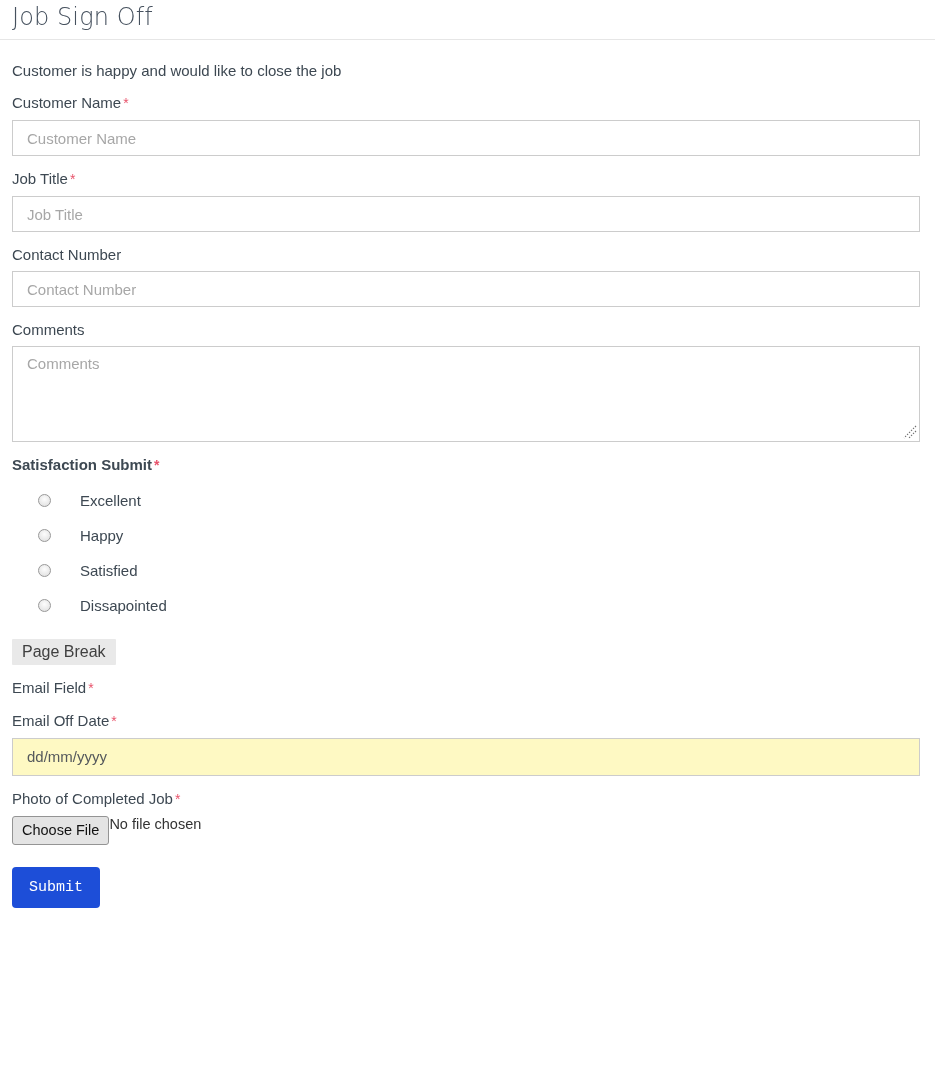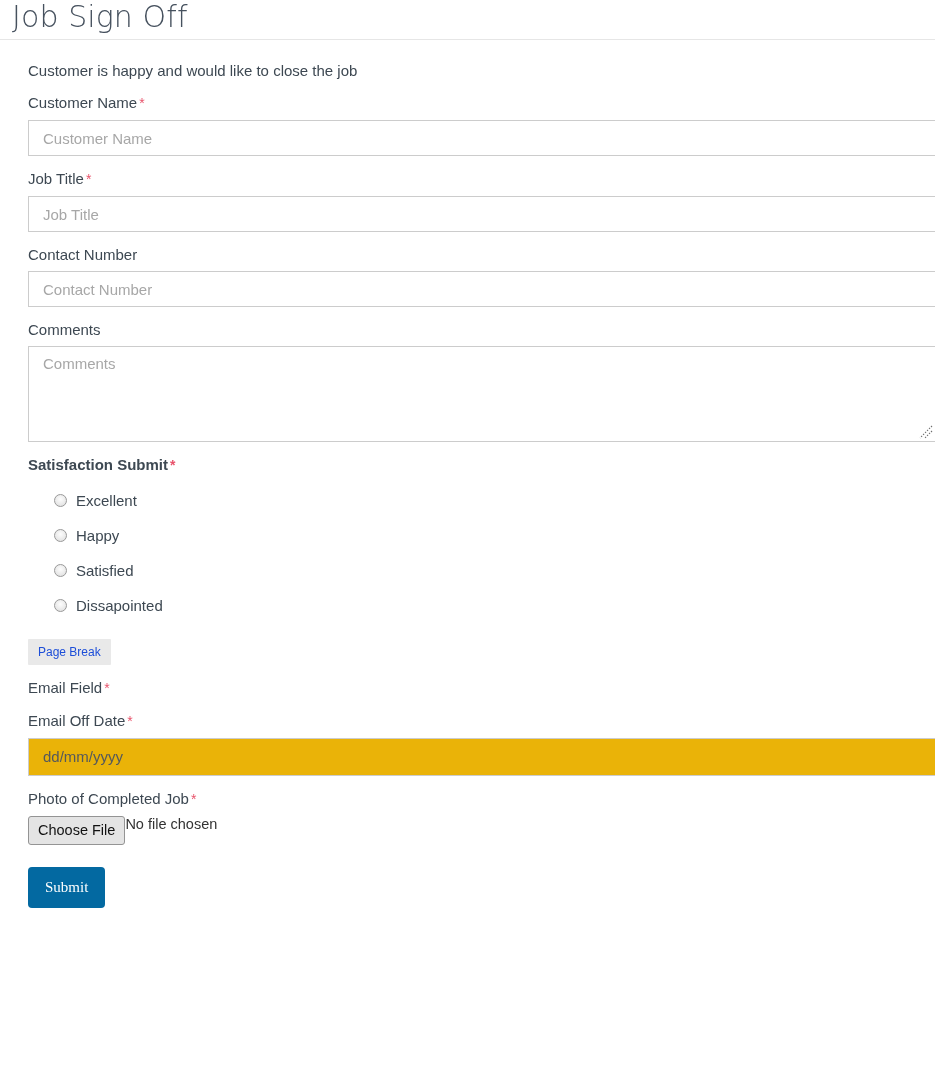--- a/index.html
+++ b/index.html
@@ -19,30 +19,30 @@
   .page { width: 935px; padding: 0; }
 
   
   .form-header {
     padding: 2px 12px 7px 12px;
     border-bottom: 1px solid #e6e6e6;
     margin-bottom: 0;
   }
   .form-title {
     font-family: "DejaVu Sans", sans-serif;
-    font-size: 30px;
+    font-size: 24px;
     font-weight: 300;
     line-height: 30px;
     color: #46515e;
     margin: 0;
     letter-spacing: 0.1px;
   }
 
   
-  .form-body { padding: 0 28px; }
+  .form-body { padding: 0 12px; }
 
   .intro-text {
     font-size: 15px;
     line-height: 19px;
     color: #3d4852;
     margin: 21px 0 0 0;
   }
 
   .field-group { margin-top: 13px; }
 
@@ -101,58 +101,59 @@
     pointer-events: none;
   }
 
   
   .radio-list { margin-top: 12px; padding-left: 26px; }
   .radio-row {
     display: flex;
     align-items: center;
     height: 26px;
     margin-bottom: 9px;
+    gap: 20px;
   }
   .radio-mark {
     width: 13px;
     height: 13px;
     border-radius: 50%;
     border: 1px solid #999;
     background: radial-gradient(circle at 50% 38%, #fdfdfd 0%, #e6e6e6 70%, #dcdcdc 100%);
     flex: 0 0 auto;
     margin-right: 9px;
   }
   .radio-label {
     font-size: 15px;
     line-height: 19px;
     color: #3d4852;
   }
 
   
   .page-break {
     display: inline-block;
     background: #e9e9e9;
-    color: #1d4ed8;
-    font-size: 12px;
+    color: #404040;
+    font-size: 16px;
     line-height: 14px;
     padding: 6px 10px;
     margin-top: 12px;
     border-radius: 1px;
   }
 
   
   .date-input {
     display: block;
     width: 908px;
     height: 38px;
     padding: 6px 14px;
     font-family: "Liberation Sans", sans-serif;
     font-size: 15px;
     color: #55595c;
-    background: #eab308;
+    background: #fef9c3;
     border: 1px solid #ccc;
     outline: none;
     line-height: 24px;
   }
 
   
   .file-row {
     display: flex;
     align-items: flex-start;
     margin-top: 2px;
@@ -171,23 +172,23 @@
   .file-status {
     font-size: 14.5px;
     color: #333;
     margin-left: 0;
   }
 
   
   .submit-btn {
     display: inline-block;
     margin-top: 22px;
-    background: #0369a1;
+    background: #1d4ed8;
     color: #ffffff;
-    font-family: Liberation Serif, serif;
+    font-family: Liberation Mono, monospace;
     font-size: 15px;
     line-height: 19px;
     border: none;
     border-radius: 4px;
     padding: 11px 17px;
     cursor: pointer;
   }
 </style>
 </head>
 <body>

